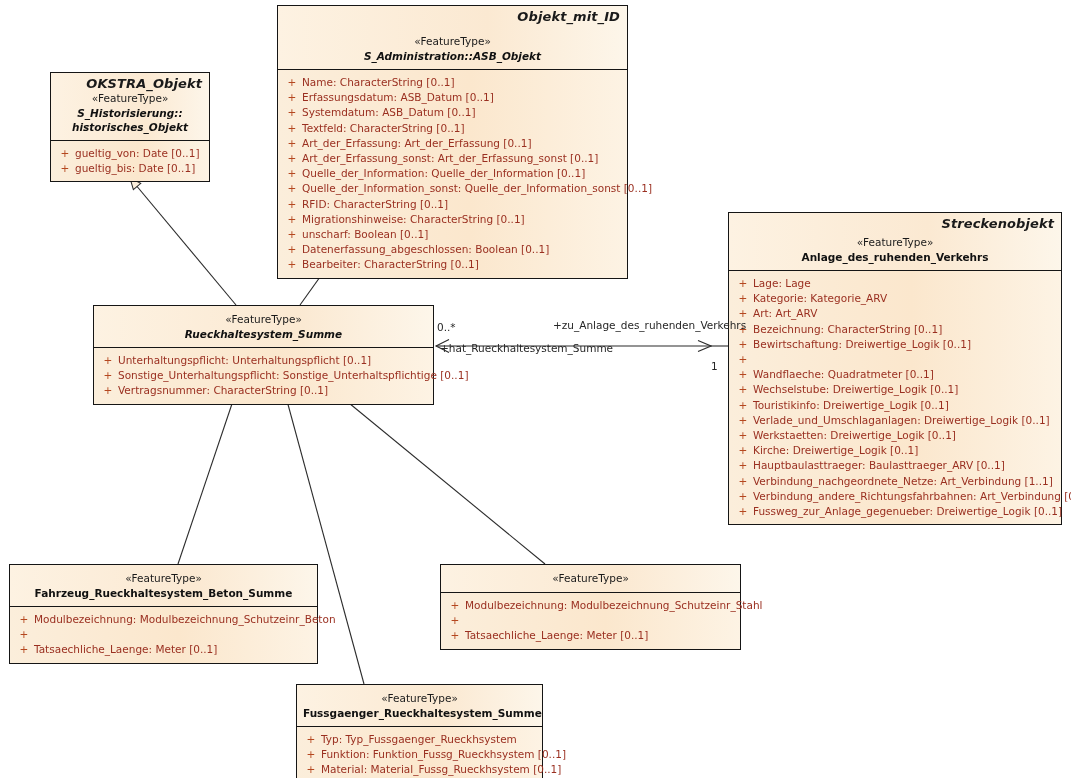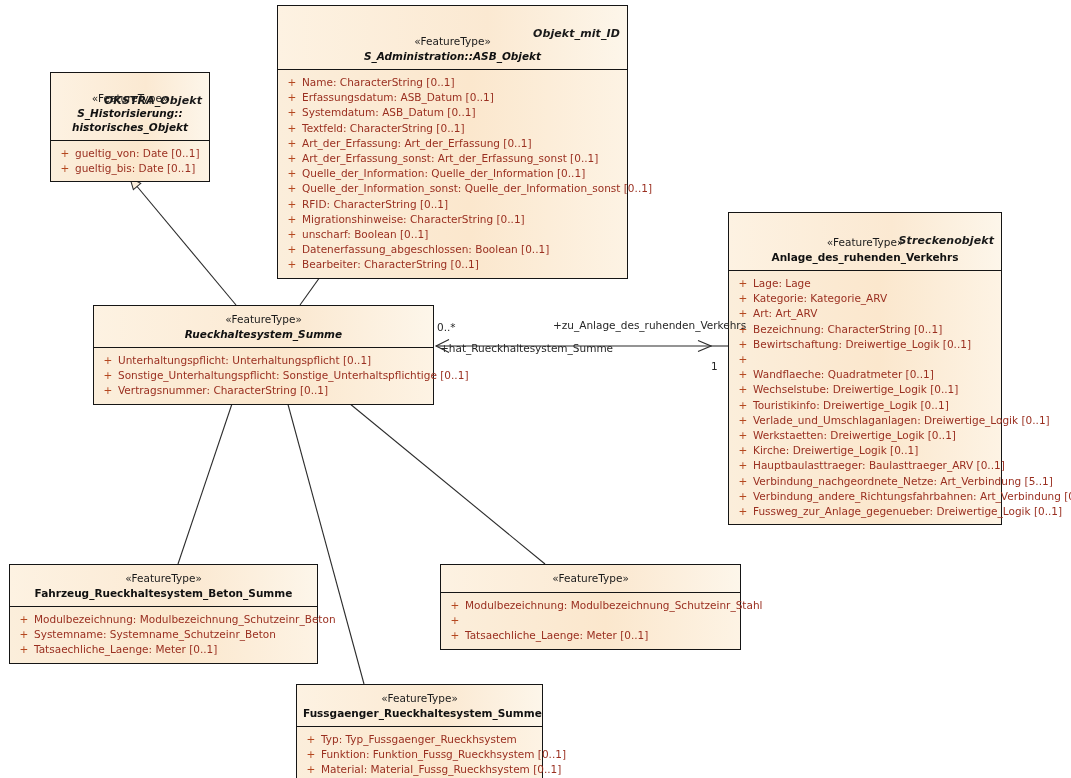--- a/index.html
+++ b/index.html
@@ -34,24 +34,24 @@
     position: relative;
     box-sizing: border-box;
     background: linear-gradient(to right, #fdf2e2 0%, #fbe9d2 60%, #fdf6ea 100%);
     border-bottom: 1px solid #151515;
     padding: 4px 6px 6px 6px;
     text-align: center;
   }
   .uml-tag {
     position: absolute;
     right: 7px;
-    top: 21px;
+    top: 3px;
     font-style: italic;
     font-weight: bold;
-    font-size: 11px;
+    font-size: 13px;
     color: #1a1a1a;
     letter-spacing: 0.1px;
     margin-left: 32px;
   }
   .uml-stereo {
     font-size: 10.5px;
     color: #1a1a1a;
     line-height: 15px;
     white-space: nowrap;
   }
@@ -238,21 +238,21 @@
           <span class="vis">+</span>
           <span class="txt">Sonstige_Unterhaltungspflicht: Sonstige_Unterhaltspflichtige [0..1]</span>
         </div>
       <div class="attr">
           <span class="vis">+</span>
           <span class="txt">Vertragsnummer: CharacterString [0..1]</span>
         </div>
     </div>
   </div>
 
-  <div class="uml-class" style="left:728px; top:212px; width:274px;">
+  <div class="uml-class" style="left:728px; top:212px; width:334px;">
     <div class="uml-head">
       <div class="uml-tag">Streckenobjekt</div>
       <div class="uml-stereo" style="margin-top:18px;">«FeatureType»</div>
       <div class="uml-name">Anlage_des_ruhenden_Verkehrs</div>
     </div>
     <div class="uml-body">
       <div class="attr">
           <span class="vis">+</span>
           <span class="txt">Lage: Lage</span>
         </div>
@@ -298,21 +298,21 @@
       <div class="attr">
           <span class="vis">+</span>
           <span class="txt">Kirche: Dreiwertige_Logik [0..1]</span>
         </div>
       <div class="attr">
           <span class="vis">+</span>
           <span class="txt">Hauptbaulasttraeger: Baulasttraeger_ARV [0..1]</span>
         </div>
       <div class="attr">
           <span class="vis">+</span>
-          <span class="txt">Verbindung_nachgeordnete_Netze: Art_Verbindung [5..1]</span>
+          <span class="txt">Verbindung_nachgeordnete_Netze: Art_Verbindung [1..1]</span>
         </div>
       <div class="attr">
           <span class="vis">+</span>
           <span class="txt">Verbindung_andere_Richtungsfahrbahnen: Art_Verbindung [0..1]</span>
         </div>
       <div class="attr">
           <span class="vis">+</span>
           <span class="txt">Fussweg_zur_Anlage_gegenueber: Dreiwertige_Logik [0..1]</span>
         </div>
     </div>
@@ -323,21 +323,20 @@
       <div class="uml-stereo">«FeatureType»</div>
       <div class="uml-name">Fahrzeug_Rueckhaltesystem_Beton_Summe</div>
     </div>
     <div class="uml-body">
       <div class="attr">
           <span class="vis">+</span>
           <span class="txt">Modulbezeichnung: Modulbezeichnung_Schutzeinr_Beton</span>
         </div>
       <div class="attr">
           <span class="vis">+</span>
-          <span class="txt">Systemname: Systemname_Schutzeinr_Beton</span>
         </div>
       <div class="attr">
           <span class="vis">+</span>
           <span class="txt">Tatsaechliche_Laenge: Meter [0..1]</span>
         </div>
     </div>
   </div>
 
   <div class="uml-class" style="left:440px; top:564px; width:301px;">
     <div class="uml-head" style="padding-top:6px;">

